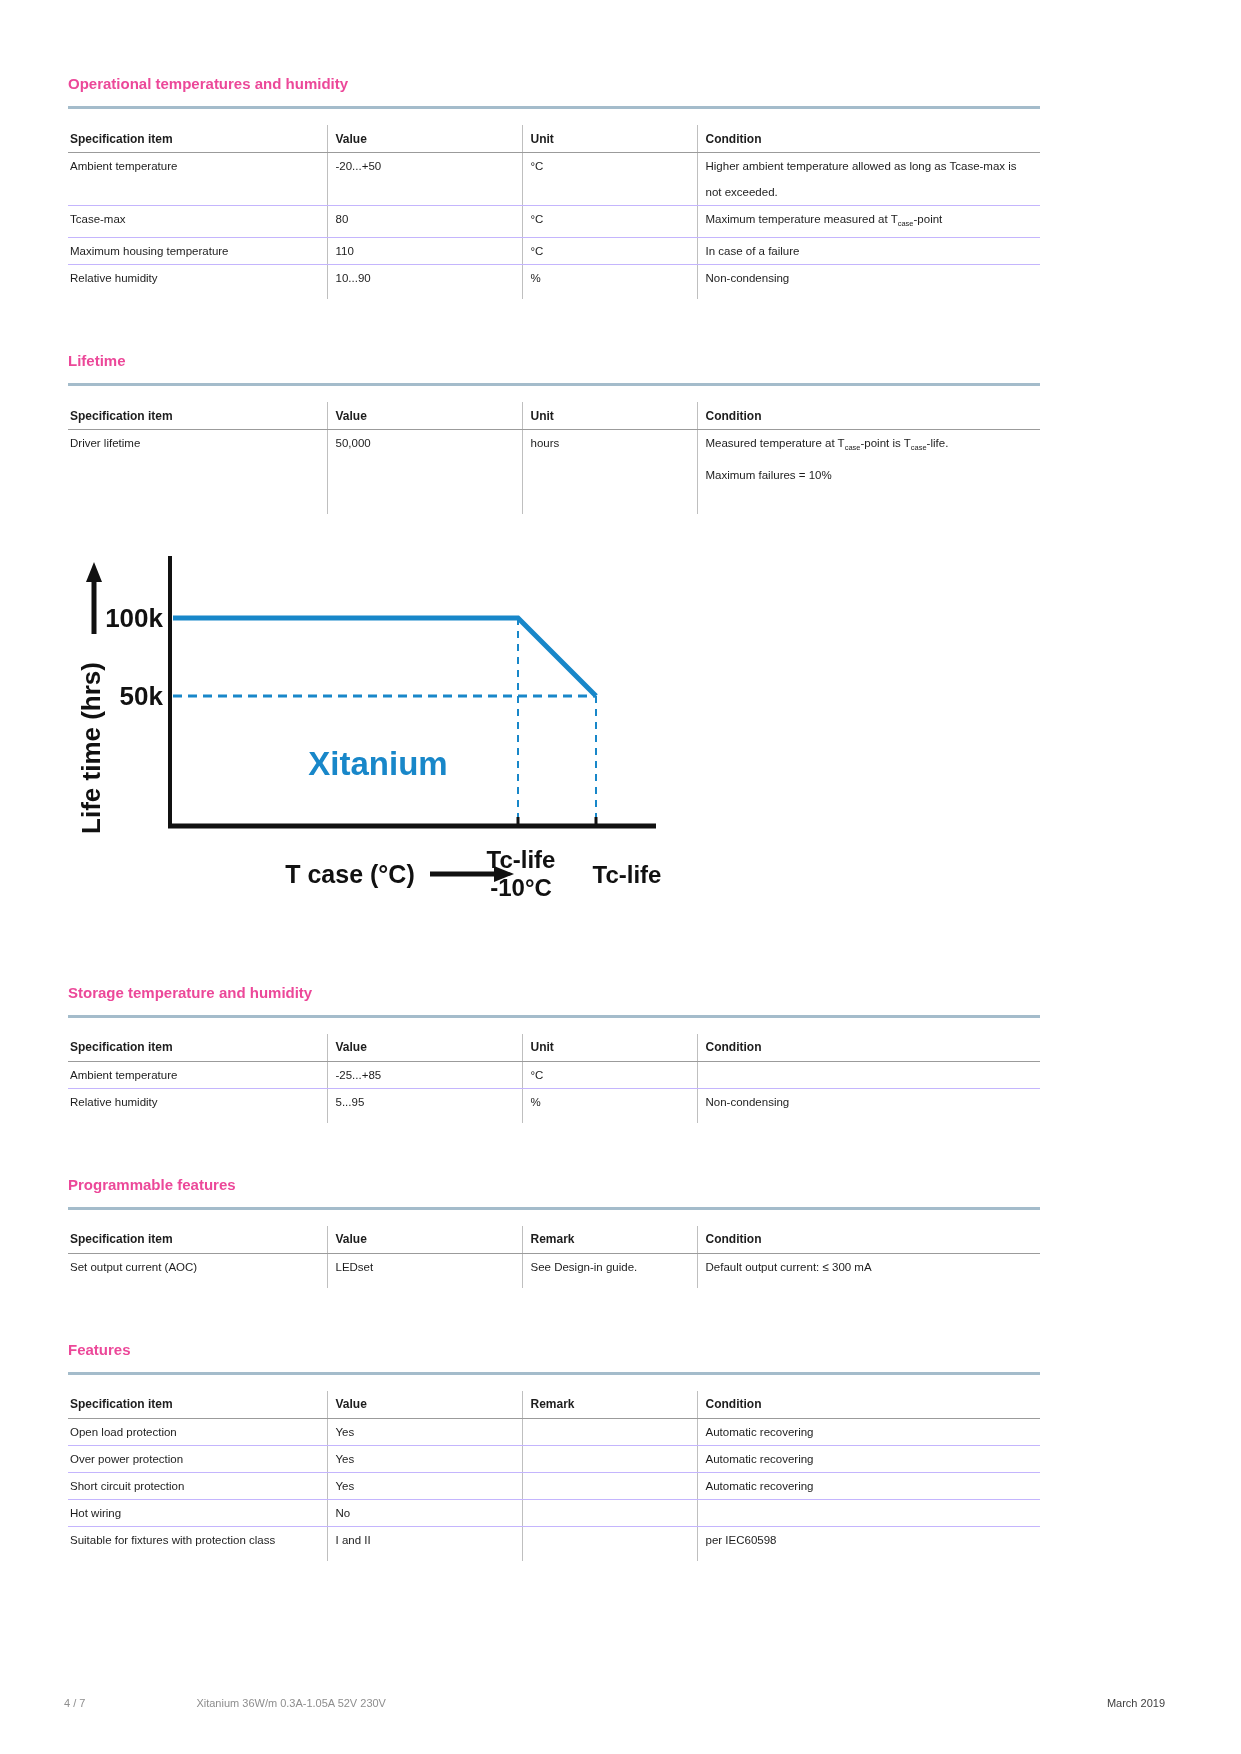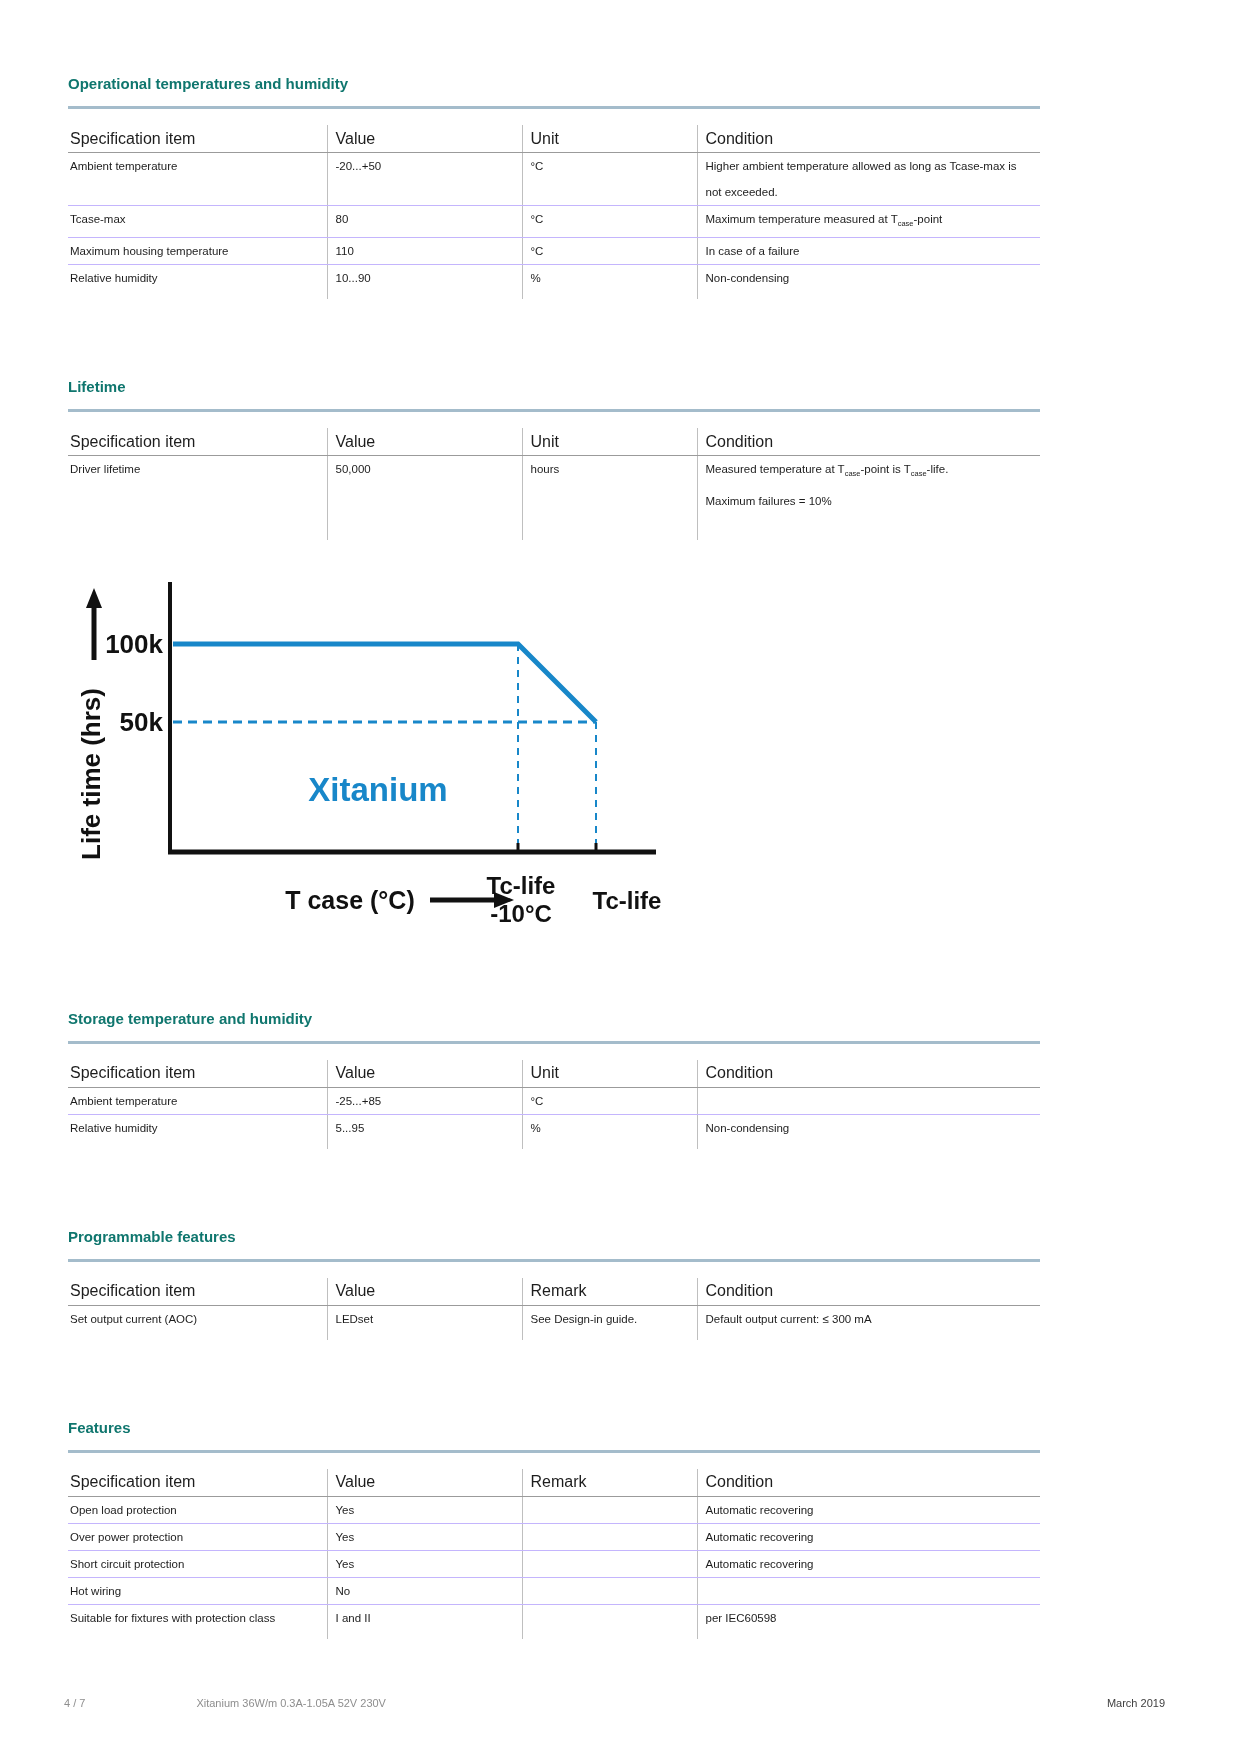--- a/index.html
+++ b/index.html
@@ -13,47 +13,47 @@
     color: #1d1d1d;
     box-sizing: border-box;
     padding: 74px 0 0 68px;
     overflow: hidden;
   }
   .content { width: 972px; }
 
   h2.section-heading {
     font-size: 15px;
     font-weight: bold;
-    color: #0f766e;
+    color: #ec4899;
     margin: 0 0 13px 0;
     line-height: 19px;
   }
   .rule {
     height: 3px;
     background: #a4bccb;
     margin: 0 0 16px 0;
   }
-  .section { margin-top: 78px; }
+  .section { margin-top: 52px; }
   .section.first { margin-top: 0; }
   .section.after-chart { margin-top: 72px; }
 
   table.spec {
     border-collapse: collapse;
     table-layout: fixed;
     width: 972px;
     font-size: 11.5px;
   }
   table.spec col.c1 { width: 259px; }
   table.spec col.c2 { width: 195px; }
   table.spec col.c3 { width: 175px; }
   table.spec col.c4 { width: 343px; }
   table.spec th {
     text-align: left;
-    font-size: 16px;
-    font-weight: normal;
+    font-size: 12px;
+    font-weight: bold;
     height: 27px;
     padding: 0 10px 0 8px;
     border-bottom: 1px solid #9b9b9b;
     vertical-align: middle;
   }
   table.spec td {
     padding: 0 10px 0 8px;
     line-height: 26px;
     vertical-align: top;
     border-bottom: 1px solid #c4b5fd;

